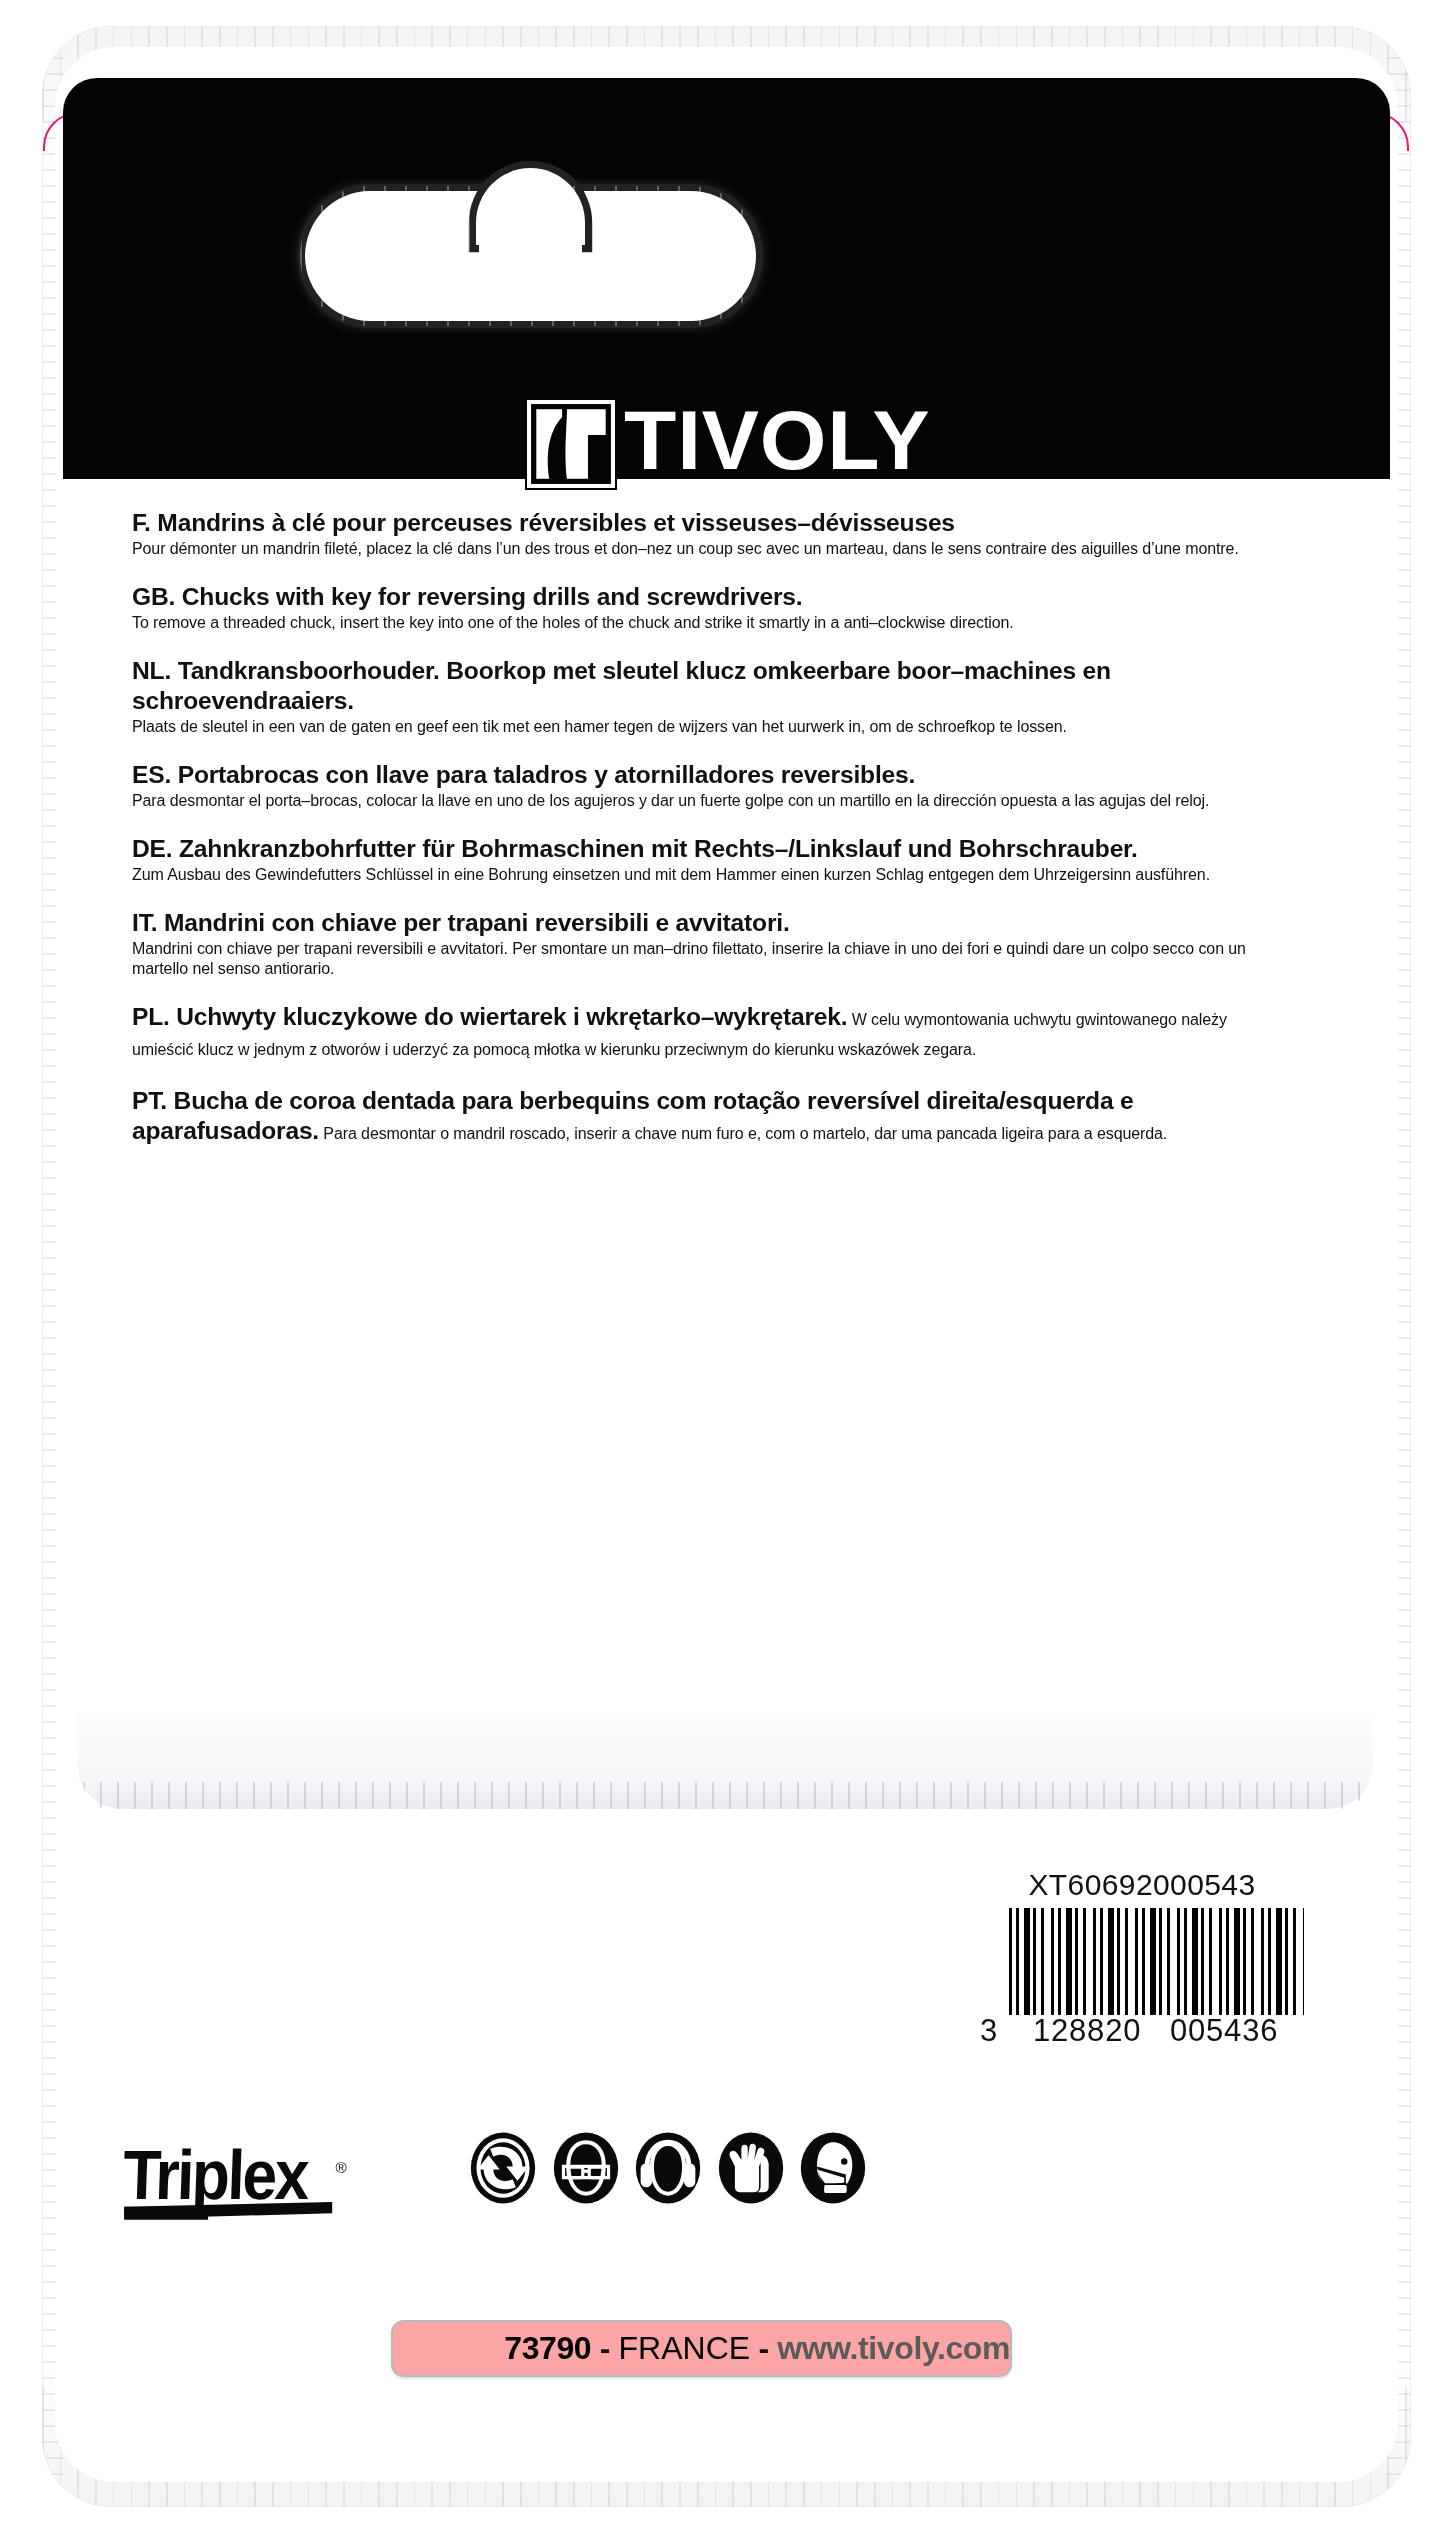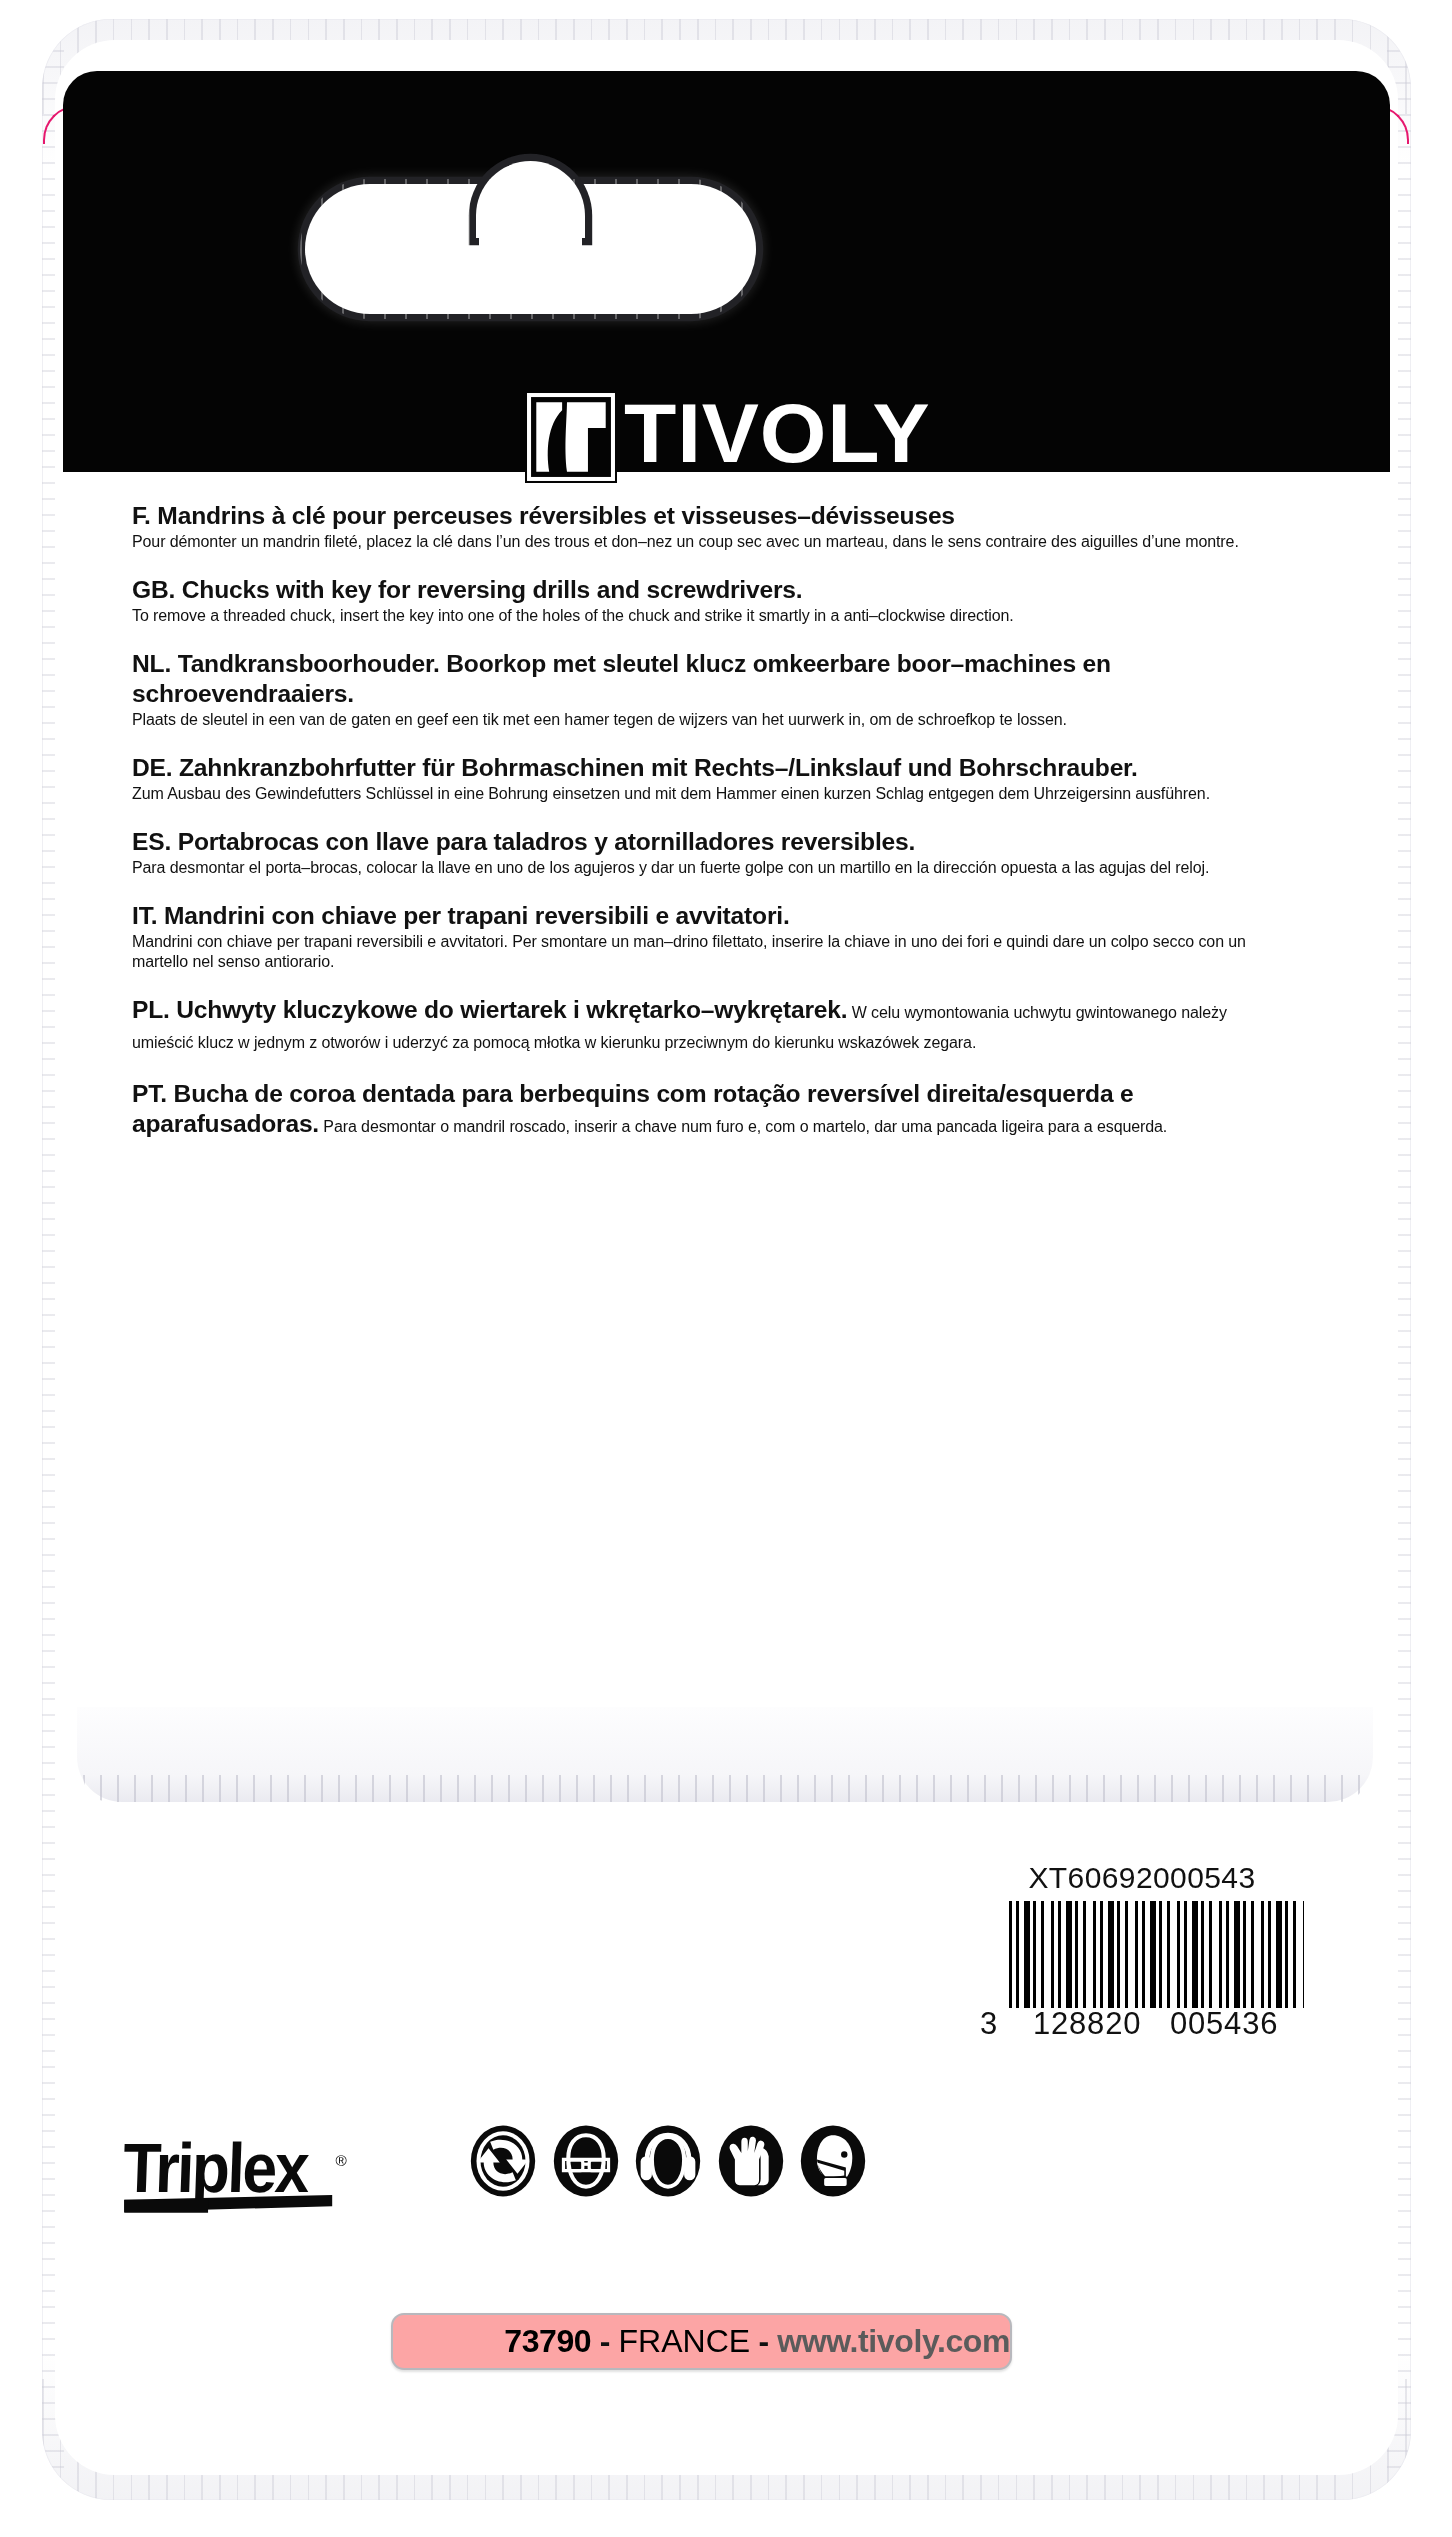--- a/index.html
+++ b/index.html
@@ -4,21 +4,21 @@
 <style>
   html,body{margin:0;padding:0;background:#ffffff;}
   body{
     width:1452px;height:2538px;position:relative;overflow:hidden;
     font-family:"Liberation Sans", sans-serif;
     -webkit-font-smoothing:antialiased;
   }
 
   
   #pack{
-    position:absolute;left:0;top:8px;width:1452px;height:1826px;
+    position:absolute;left:0;top:15px;width:1452px;height:1826px;
     background:#ffffff;
   }
   .blister-edge{
     position:absolute;
     left:42px;top:11.3px;width:1369px;height:2481px;
     border-radius:69px;
     background:linear-gradient(180deg,#f3f3f6 0%,#ffffff 6%,#ffffff 94%,#f2f2f5 100%);
     box-shadow:0 0 0 0.8px #ececf1 inset;
   }
   .blister-ribs{
@@ -241,27 +241,27 @@
       <p class="lang-head">GB. Chucks with key for reversing drills and screwdrivers.</p>
       <p class="lang-body">To remove a threaded chuck, insert the key into one of the holes of the chuck and strike it smartly in a anti–clockwise direction.</p>
     </div>
 
     <div class="lang-block">
       <p class="lang-head">NL. Tandkransboorhouder. Boorkop met sleutel klucz omkeerbare boor–machines en schroevendraaiers.</p>
       <p class="lang-body">Plaats de sleutel in een van de gaten en geef een tik met een hamer tegen de wijzers van het uurwerk in, om de schroefkop te lossen.</p>
     </div>
 
     <div class="lang-block">
+      <p class="lang-head">ES. Portabrocas con llave para taladros y atornilladores reversibles.</p>
+      <p class="lang-body">Para desmontar el porta–brocas, colocar la llave en uno de los agujeros y dar un  fuerte golpe con un martillo en la dirección opuesta a las agujas del reloj.</p>
+    </div>
+
+    <div class="lang-block">
       <p class="lang-head">DE. Zahnkranzbohrfutter für Bohrmaschinen mit Rechts–/Linkslauf und Bohrschrauber.</p>
       <p class="lang-body">Zum Ausbau des Gewindefutters Schlüssel in eine Bohrung einsetzen und mit dem Hammer einen kurzen Schlag entgegen dem Uhrzeigersinn ausführen.</p>
-    </div>
-
-    <div class="lang-block">
-      <p class="lang-head">ES. Portabrocas con llave para taladros y atornilladores reversibles.</p>
-      <p class="lang-body">Para desmontar el porta–brocas, colocar la llave en uno de los agujeros y dar un  fuerte golpe con un martillo en la dirección opuesta a las agujas del reloj.</p>
     </div>
 
     <div class="lang-block">
       <p class="lang-head">IT. Mandrini con chiave per trapani reversibili e avvitatori.</p>
       <p class="lang-body">Mandrini con chiave per trapani reversibili e avvitatori. Per smontare un man–drino filettato, inserire la chiave in uno dei fori e quindi dare un colpo secco con un martello nel senso antiorario.</p>
     </div>
 
     <div class="lang-block inline-block">
       <p>
         <span class="lang-head">PL. Uchwyty kluczykowe do wiertarek i wkrętarko–wykrętarek.</span><span class="lang-body"> W celu wymontowania uchwytu gwintowanego należy umieścić klucz w jednym z otworów i uderzyć za pomocą młotka w kierunku przeciwnym do kierunku wskazówek zegara.</span>

